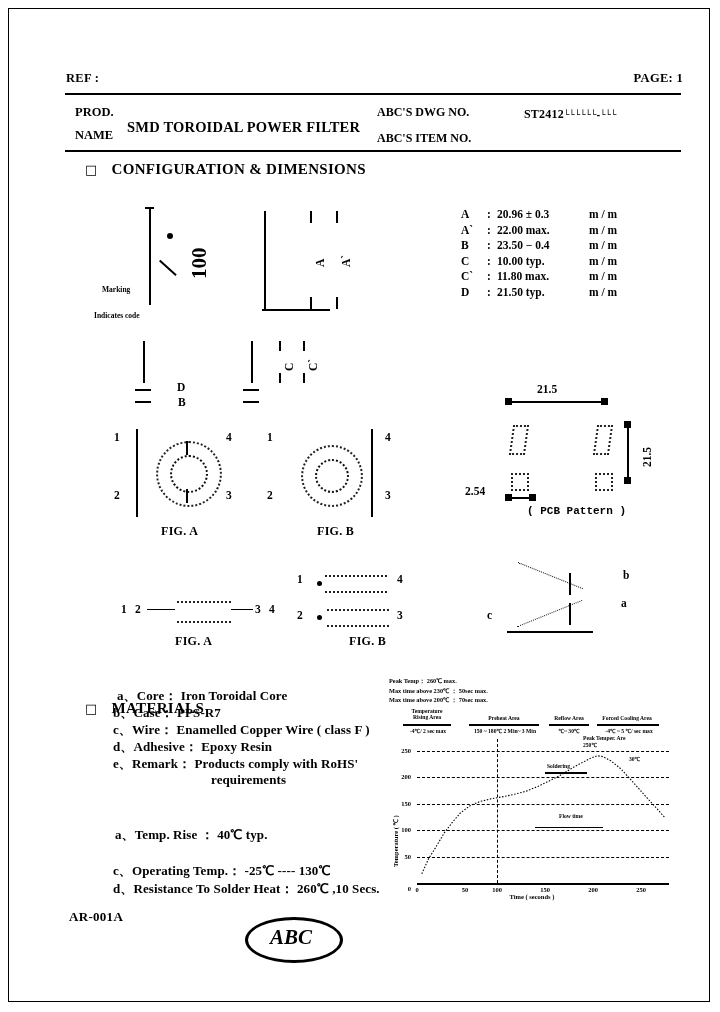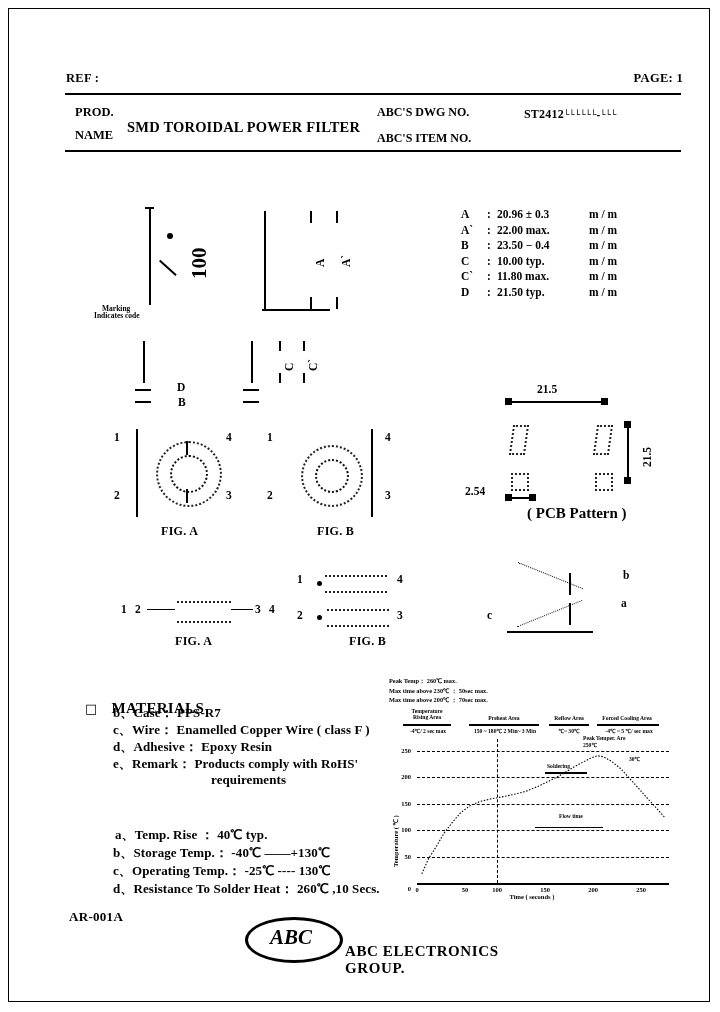--- a/index.html
+++ b/index.html
@@ -83,20 +83,23 @@
   <div class="hrule r1"></div>
   <div class="hrule r2"></div>
 
   <div class="prod-lab1">PROD.</div>
   <div class="prod-lab2">NAME</div>
   <div class="prod-name">SMD TOROIDAL POWER FILTER</div>
   <div class="dwg-lab">ABC'S DWG NO.</div>
   <div class="item-lab">ABC'S ITEM NO.</div>
   <div class="dwg-no"><span>ST2412</span><span class="boxchar">└└└└└└-└└└</span></div>
 
+  <div class="sec" style="left:76px;top:152px;">
+    <span class="bul">□</span><span>CONFIGURATION &amp; DIMENSIONS</span>
+  </div>
 
   <div class="dimtab">
     <div class="dimrow">
           <span class="dk">A</span>
           <span class="dc">:</span>
           <span class="dv">20.96  ± 0.3</span>
           <span class="du">m / m</span>
         </div>
     <div class="dimrow">
           <span class="dk">A`</span>
@@ -130,21 +133,21 @@
         </div>
   </div>
 
   <div class="draw" style="left:120px;top:196px;width:120px;height:110px;">
     <div class="vline" style="left:20px;top:4px;height:96px;"></div>
     <div class="hline" style="left:16px;top:2px;width:9px;"></div>
     <div style="position:absolute;left:38px;top:28px;width:6px;height:6px;border-radius:50%;background:#000;"></div>
     <div class="rot90" style="position:absolute;left:58px;top:74px;font-size:21px;font-weight:bold;font-family:'Liberation Serif',serif;">100</div>
     <div class="hline" style="left:28px;top:62px;width:22px;transform:rotate(42deg);"></div>
   </div>
-  <div class="lbl-sm" style="left:93px;top:295px;">Marking</div>
+  <div class="lbl-sm" style="left:93px;top:276px;">Marking</div>
   <div class="lbl-sm" style="left:85px;top:302px;">Indicates code</div>
 
   <div class="draw" style="left:243px;top:196px;width:140px;height:110px;">
     <div class="vline" style="left:12px;top:6px;height:98px;"></div>
     <div class="hline" style="left:10px;top:104px;width:68px;"></div>
     <div class="vline" style="left:58px;top:6px;height:12px;"></div>
     <div class="vline" style="left:84px;top:6px;height:12px;"></div>
     <div class="vline" style="left:58px;top:92px;height:12px;"></div>
     <div class="vline" style="left:84px;top:92px;height:12px;"></div>
     <div class="rot90 lbl" style="left:62px;top:62px;">A</div>
@@ -209,21 +212,21 @@
     <div class="vline" style="left:148px;top:38px;height:56px;"></div>
     <div style="position:absolute;left:145px;top:34px;width:7px;height:7px;background:#000;"></div>
     <div style="position:absolute;left:145px;top:90px;width:7px;height:7px;background:#000;"></div>
     <div class="rot90 lbl" style="left:162px;top:80px;">21.5</div>
 
     <div class="hline" style="left:28px;top:110px;width:28px;"></div>
     <div style="position:absolute;left:26px;top:107px;width:7px;height:7px;background:#000;"></div>
     <div style="position:absolute;left:50px;top:107px;width:7px;height:7px;background:#000;"></div>
     <div class="lbl" style="left:-14px;top:98px;">2.54</div>
 
-    <div class="lbl-sm" style="left:48px;top:118px;font-size:15px;">( PCB Pattern )</div>
+    <div class="lbl-sm" style="left:48px;top:118px;font-size:11px;font-family:Liberation Mono, monospace;">( PCB Pattern )</div>
   </div>
 
 
   <div class="draw" style="left:112px;top:588px;width:180px;height:34px;">
     <div class="lbl" style="left:0px;top:6px;">1</div>
     <div class="lbl" style="left:14px;top:6px;">2</div>
     <div class="hline" style="left:26px;top:12px;width:28px;height:1.2px;"></div>
     <div style="position:absolute;left:56px;top:4px;width:54px;height:18px;border-top:2px dotted #222;border-bottom:2px dotted #222;"></div>
     <div class="hline" style="left:110px;top:12px;width:22px;height:1.2px;"></div>
     <div class="lbl" style="left:134px;top:6px;">3</div>
@@ -251,28 +254,28 @@
     <div class="vline" style="left:70px;top:36px;height:22px;"></div>
     <div class="hline" style="left:8px;top:64px;width:86px;"></div>
     <div class="lbl" style="left:122px;top:30px;">a</div>
     <div class="lbl" style="left:124px;top:2px;">b</div>
     <div class="lbl" style="left:-12px;top:42px;">c</div>
   </div>
 
   <div class="sec" style="left:76px;top:658px;margin-top:33px;">
     <span class="bul">□</span><span>MATERIALS</span>
   </div>
+  <div class="li" style="left:108px;top:678px;">a、Core： Iron Toroidal Core</div>
   <div class="li" style="left:104px;top:695px;">b、Case： PPS-R7</div>
   <div class="li" style="left:104px;top:712px;">c、Wire： Enamelled Copper Wire ( class F )</div>
   <div class="li" style="left:104px;top:729px;">d、Adhesive： Epoxy Resin</div>
   <div class="li" style="left:104px;top:746px;">e、Remark： Products comply with RoHS'</div>
   <div class="li" style="left:202px;top:763px;">requirements</div>
 
   <div class="li" style="left:106px;top:817px;">a、Temp. Rise ： 40℃  typ.</div>
-  <div class="li" style="left:104px;top:835px;">b、Storage Temp.： -40℃  ——+130℃</div>
   <div class="li" style="left:104px;top:853px;">c、Operating Temp.： -25℃ ---- 130℃</div>
   <div class="li" style="left:104px;top:871px;">d、Resistance To Solder Heat： 260℃ ,10 Secs.</div>
 
   <div class="chart">
     <div class="cnote" style="left:2px;top:0px;">Peak Temp： 260℃ max.</div>
     <div class="cnote" style="left:2px;top:9px;">Max time above 230℃   ： 50sec max.</div>
     <div class="cnote" style="left:2px;top:18px;">Max time above 200℃   ： 70sec max.</div>
 
     <div class="zone-lab" style="left:12px;top:31px;width:56px;white-space:pre-line;">Temperature
 Rising Area</div>
@@ -327,17 +330,16 @@
     <div style="position:absolute;left:158px;top:95px;width:42px;height:1.6px;background:#000;"></div>
     <div class="ann" style="left:242px;top:78px;">30℃</div>
     <div class="ann" style="left:172px;top:136px;">Flow time</div>
     <div style="position:absolute;left:148px;top:150px;width:68px;height:1.4px;background:#000;"></div>
   </div>
 
   <div class="arcode">AR-001A</div>
   <div class="logo-wrap">
     <div class="logo-ell"></div>
     <div class="logo-abc">ABC</div>
-    <div class="logo-en">ABC ELECTRONICS GROUP.</div>
   </div>
 
  </div>
 </div>
 
 </body></html>

